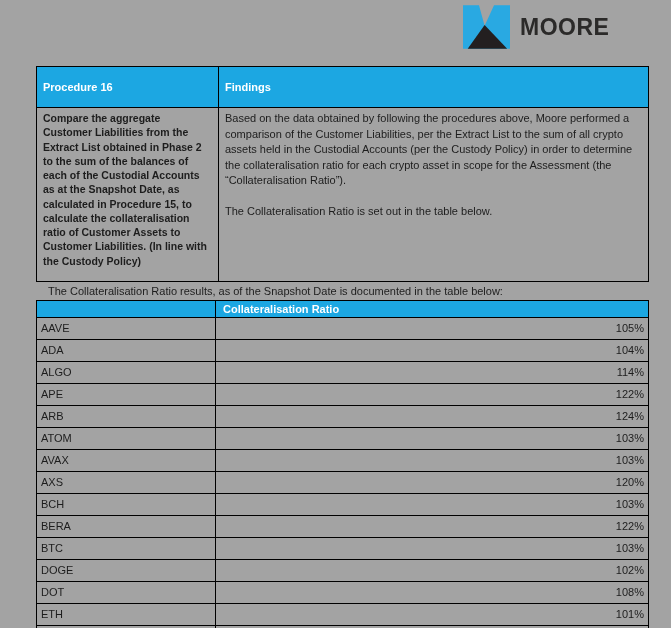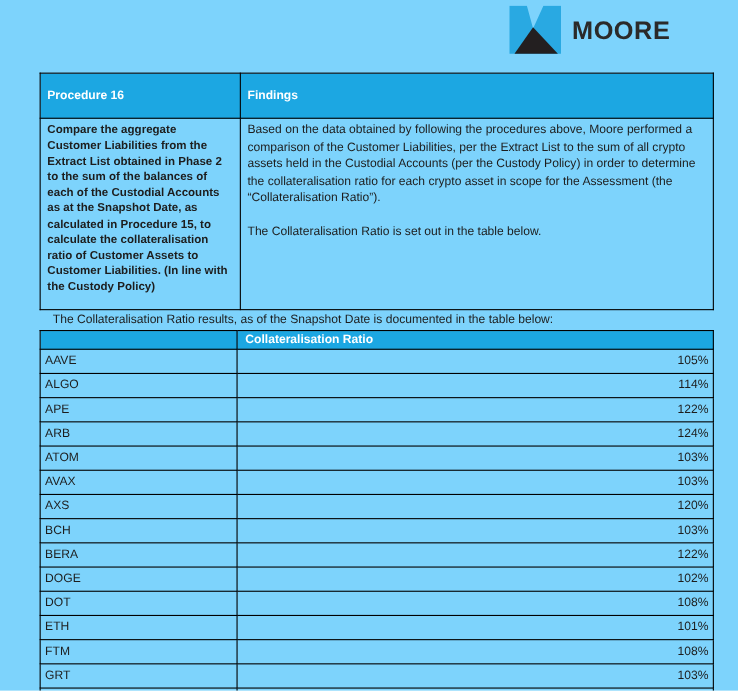--- a/index.html
+++ b/index.html
@@ -5,21 +5,21 @@
   :root{
     --header-bg:#1CA7E2;
     --logo-blue:#29A9E2;
     --logo-black:#231F20;
     --border:#000000;
     --text:#1d1d1d;
     --header-text:#ffffff;
   }
   html,body{margin:0;padding:0;background:#ffffff;}
   .page{
-    position:relative;width:671px;height:628px;background:#7dd3fc;overflow:hidden;
+    position:relative;width:671px;height:628px;background:#a3a3a3;overflow:hidden;
     font-family:"Liberation Sans",sans-serif;color:var(--text);
   }
   
   .logo{position:absolute;left:463px;top:4px;height:46px;display:flex;align-items:center;}
   .logo-mark{width:47px;height:44px;display:block;margin-right:10px;}
   .logo-text{font-size:23px;font-weight:700;letter-spacing:0.5px;color:#2b2a29;line-height:1;}
   
   table{border-collapse:collapse;table-layout:fixed;}
   .proc-table{position:absolute;left:36px;top:66px;width:612px;font-size:11px;}
   .proc-table th{
@@ -98,20 +98,24 @@
         <th></th>
         <th>Collateralisation Ratio</th>
       </tr>
     </thead>
     <tbody id="ratio-rows">
         <tr>
           <td class="asset-cell">AAVE</td>
           <td class="ratio-cell">105%</td>
         </tr>
         <tr>
+          <td class="asset-cell">ADA</td>
+          <td class="ratio-cell">104%</td>
+        </tr>
+        <tr>
           <td class="asset-cell">ALGO</td>
           <td class="ratio-cell">114%</td>
         </tr>
         <tr>
           <td class="asset-cell">APE</td>
           <td class="ratio-cell">122%</td>
         </tr>
         <tr>
           <td class="asset-cell">ARB</td>
           <td class="ratio-cell">124%</td>
@@ -128,20 +132,24 @@
           <td class="asset-cell">AXS</td>
           <td class="ratio-cell">120%</td>
         </tr>
         <tr>
           <td class="asset-cell">BCH</td>
           <td class="ratio-cell">103%</td>
         </tr>
         <tr>
           <td class="asset-cell">BERA</td>
           <td class="ratio-cell">122%</td>
+        </tr>
+        <tr>
+          <td class="asset-cell">BTC</td>
+          <td class="ratio-cell">103%</td>
         </tr>
         <tr>
           <td class="asset-cell">DOGE</td>
           <td class="ratio-cell">102%</td>
         </tr>
         <tr>
           <td class="asset-cell">DOT</td>
           <td class="ratio-cell">108%</td>
         </tr>
         <tr>

